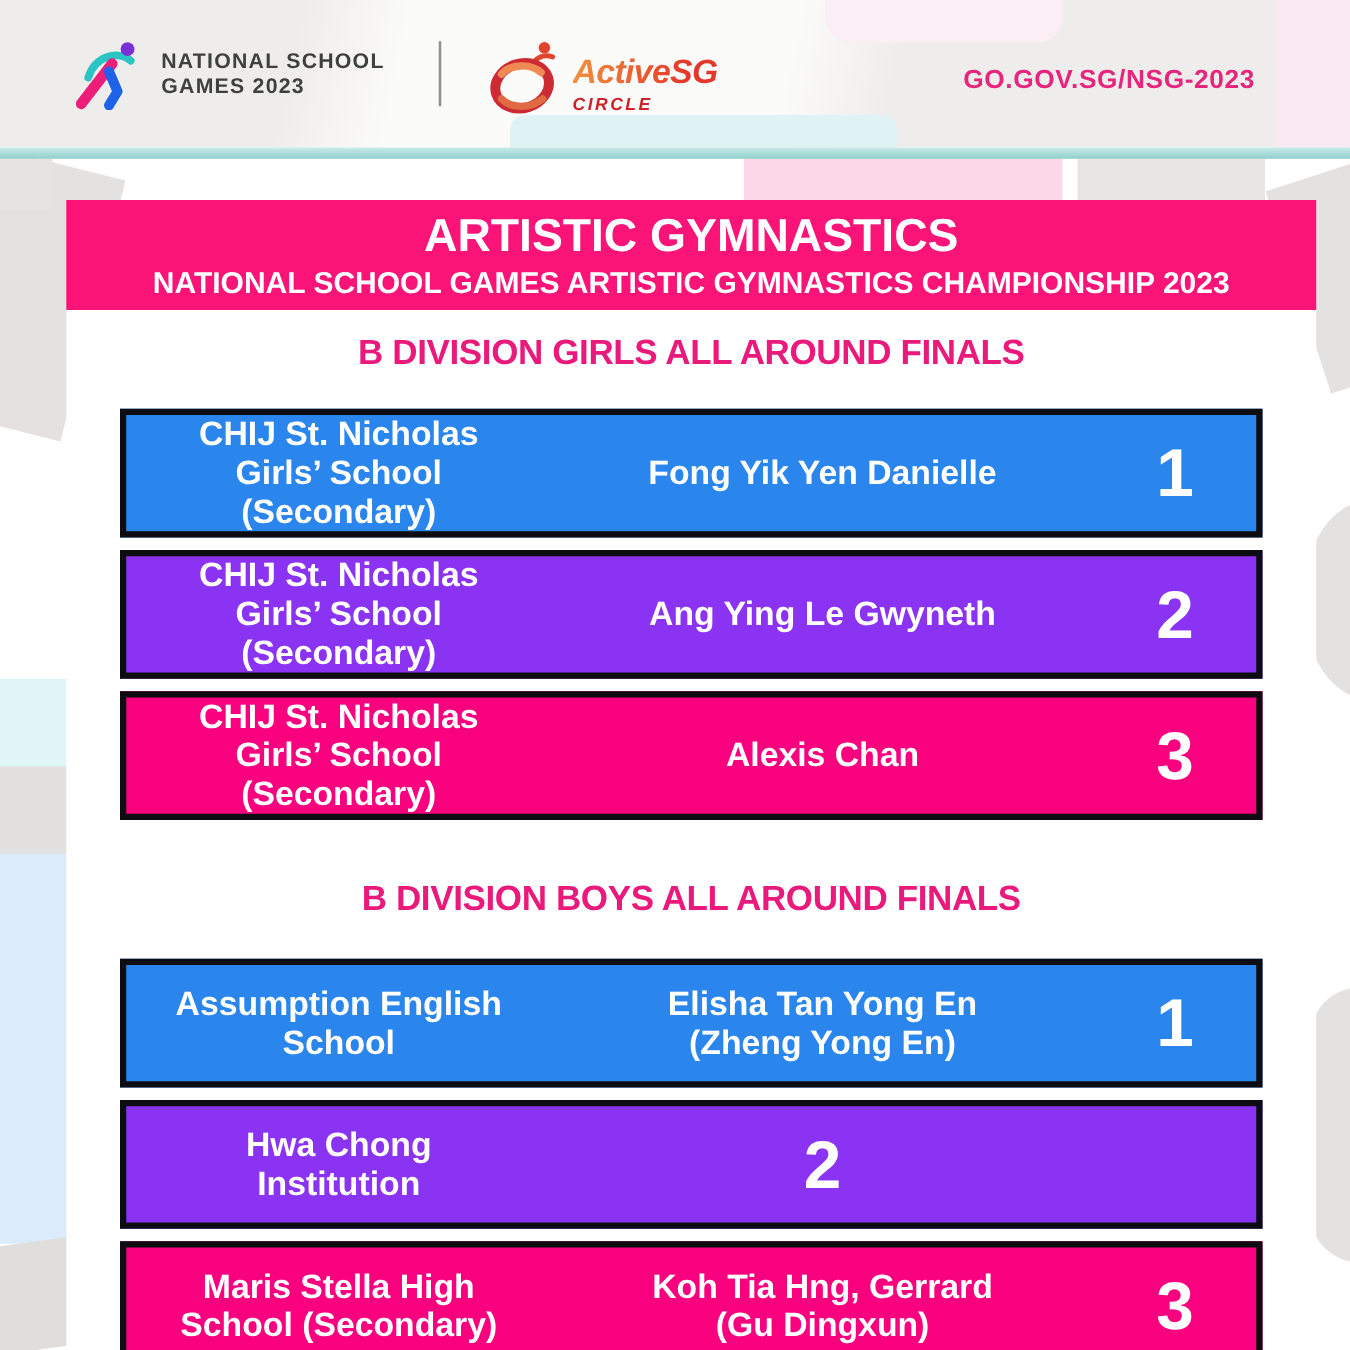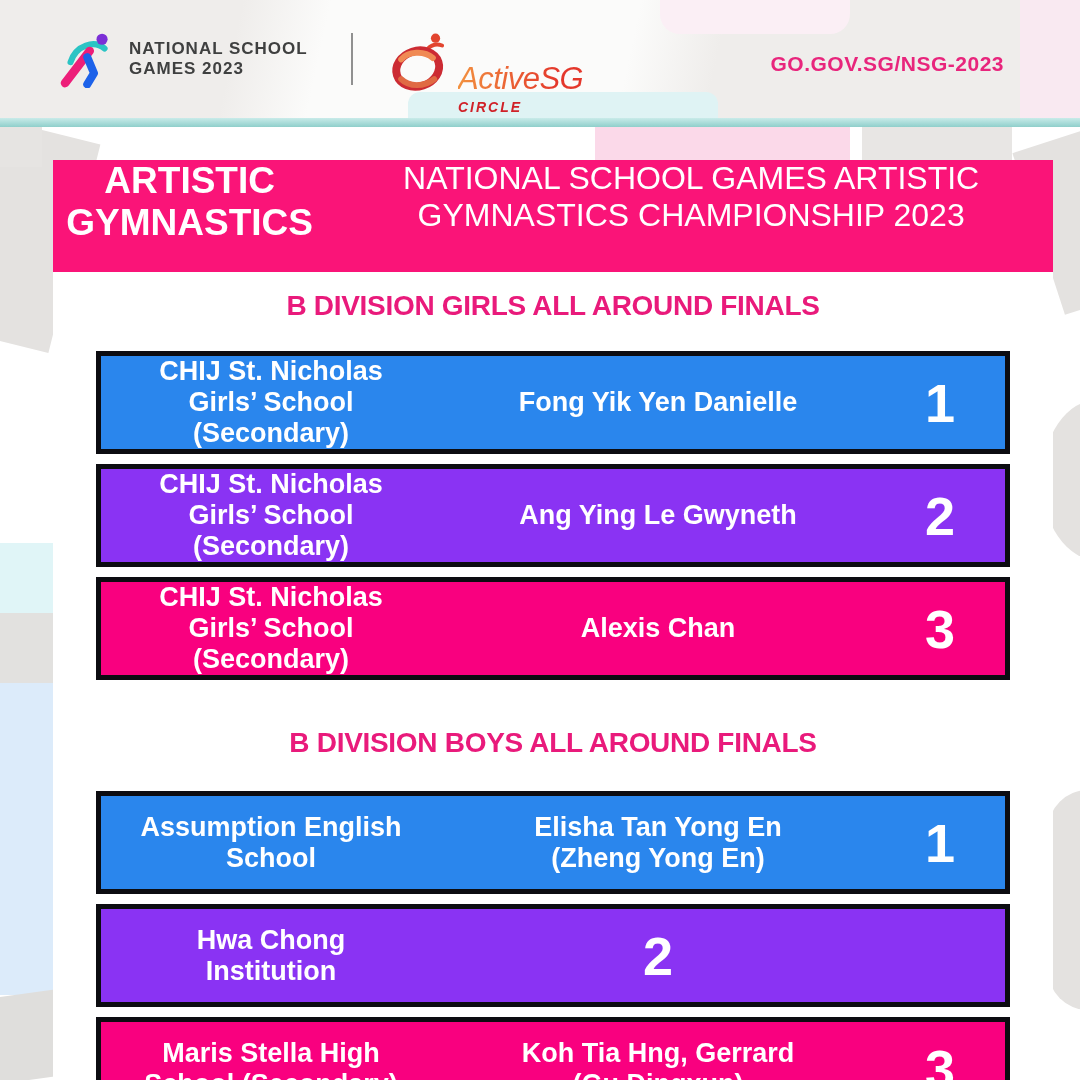--- a/index.html
+++ b/index.html
@@ -28,37 +28,37 @@
   }
   .hdr-cyan{position:absolute;left:408px;top:92px;width:310px;height:26px;background:#dff3f4;border-radius:12px 12px 0 0;}
   .hdr-pink-r{position:absolute;right:0;top:0;width:60px;height:118px;background:#f9e9f1;}
   .hdr-pink-c{position:absolute;left:660px;top:0;width:190px;height:34px;background:#fbeff5;border-radius:0 0 20px 20px;}
   .nsg-logo{position:absolute;left:55px;top:30px;display:flex;align-items:center;}
   .nsg-text{margin-left:12px;font-weight:bold;color:var(--nsg-text);font-size:17px;line-height:20px;letter-spacing:1px;}
   .divider{position:absolute;left:351px;top:33px;width:2px;height:52px;background:#909090;}
   .asg{position:absolute;left:388px;top:26px;display:flex;align-items:flex-start;}
   .asg-texts{margin-left:4px;margin-top:16px;}
   .asg-name{
-    font-size:31px;font-weight:normal;font-style:italic;letter-spacing:-0.5px;
+    font-size:27px;font-weight:bold;font-style:italic;letter-spacing:-0.5px;
     background:linear-gradient(90deg,#f2913f,#e4372b 80%);
-    -webkit-background-clip:text;background-clip:text;color:transparent;margin-top:19px;
+    -webkit-background-clip:text;background-clip:text;color:transparent;
   }
   .asg-circle{font-size:14px;font-weight:bold;font-style:italic;color:var(--circle-red);letter-spacing:2px;margin-top:2px;}
   .url{position:absolute;right:76px;top:52px;font-size:21px;font-weight:bold;color:var(--url-pink);letter-spacing:0.5px;}
   
   .teal-strip{position:absolute;left:0;top:118px;width:1080px;height:9px;z-index:2;
     background:linear-gradient(#c9ebe9,var(--teal-strip));}
   
   .card{position:absolute;left:53px;top:160px;width:1000px;height:920px;background:#ffffff;z-index:1;}
   .banner{
-    width:100%;height:112px;background:var(--banner-pink);color:#fff;text-align:center;
-    display:flex;flex-direction:row;justify-content:center;gap:3px;
+    width:100%;height:88px;background:var(--banner-pink);color:#fff;text-align:center;
+    display:flex;flex-direction:column;justify-content:center;gap:3px;
   }
   .banner-title{font-size:37px;font-weight:bold;letter-spacing:0;}
-  .banner-subtitle{font-size:32px;font-weight:normal;letter-spacing:0;}
+  .banner-subtitle{font-size:24px;font-weight:bold;letter-spacing:0;}
   .sec-heading{
     margin:18px 0 13px;text-align:center;color:var(--heading-pink);
     font-size:28px;font-weight:bold;letter-spacing:-0.3px;
   }
   .sec-heading.boys{margin:21px 0 16px;}
   .rows{padding:16px 43px;}
   .row{
     display:grid;grid-template-columns:340px 1fr 130px;align-items:center;
     height:93px;border:5px solid var(--border-black);margin-bottom:10px;
     color:#fff;text-align:center;

